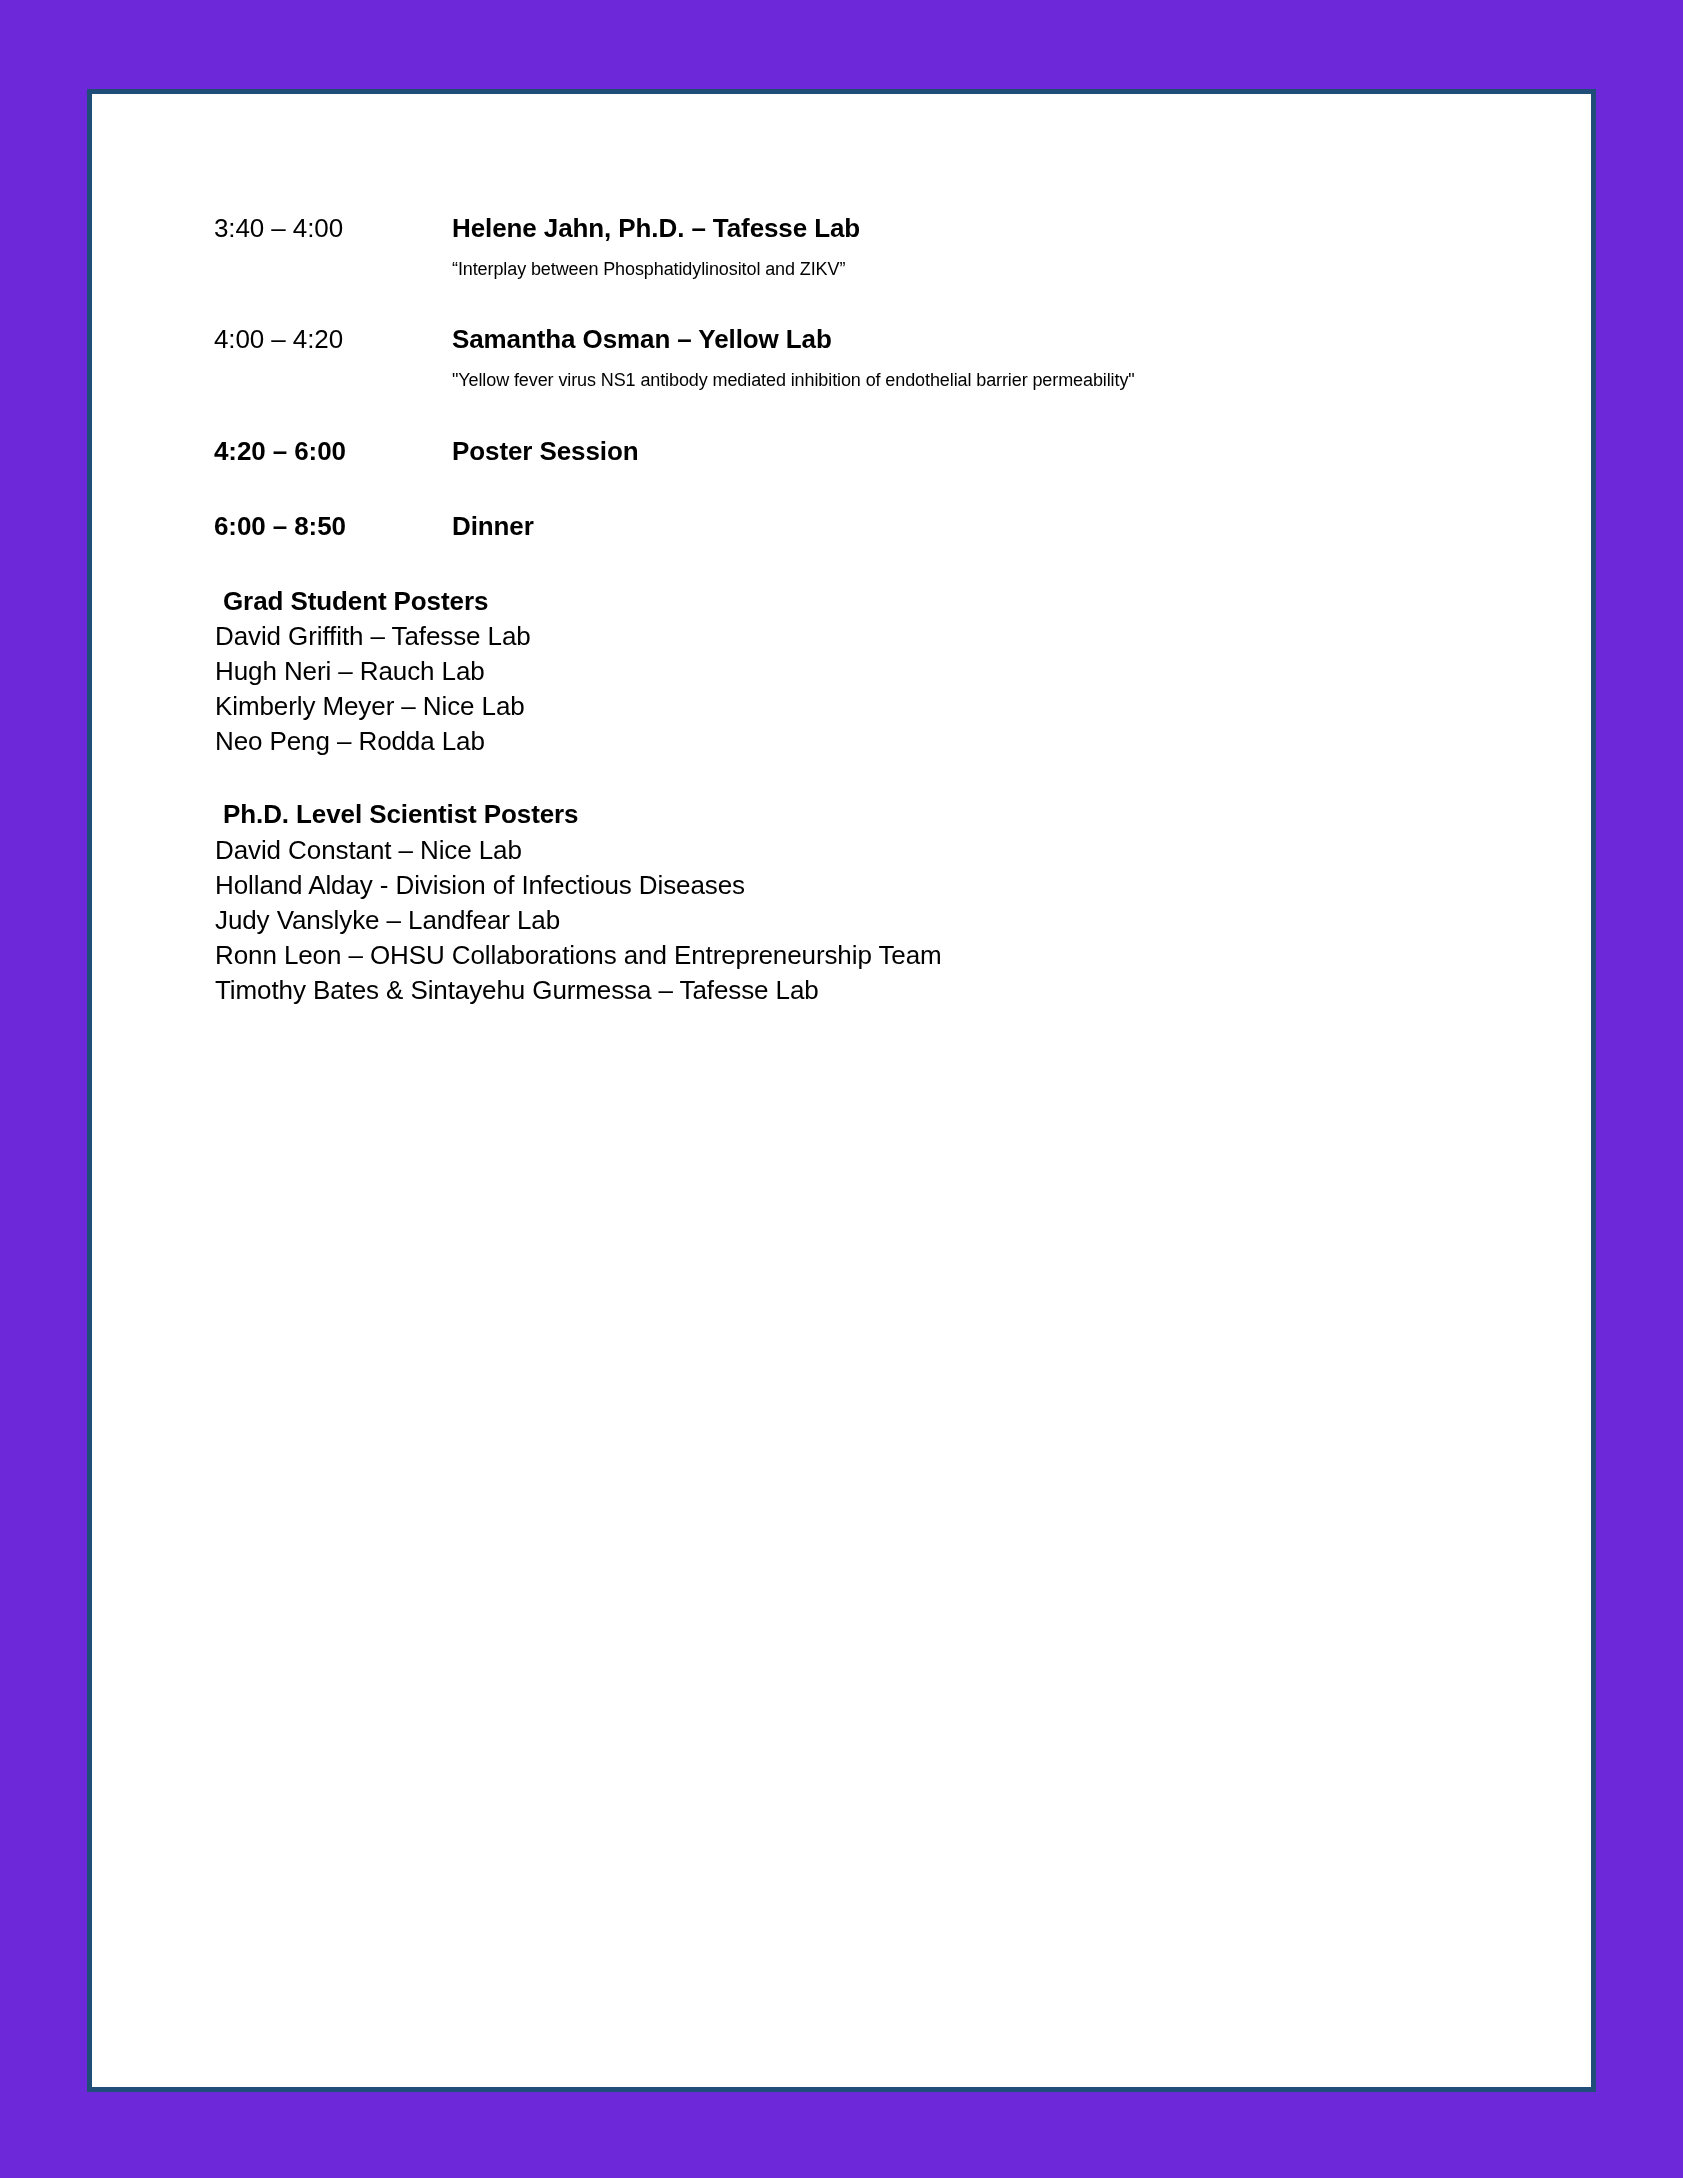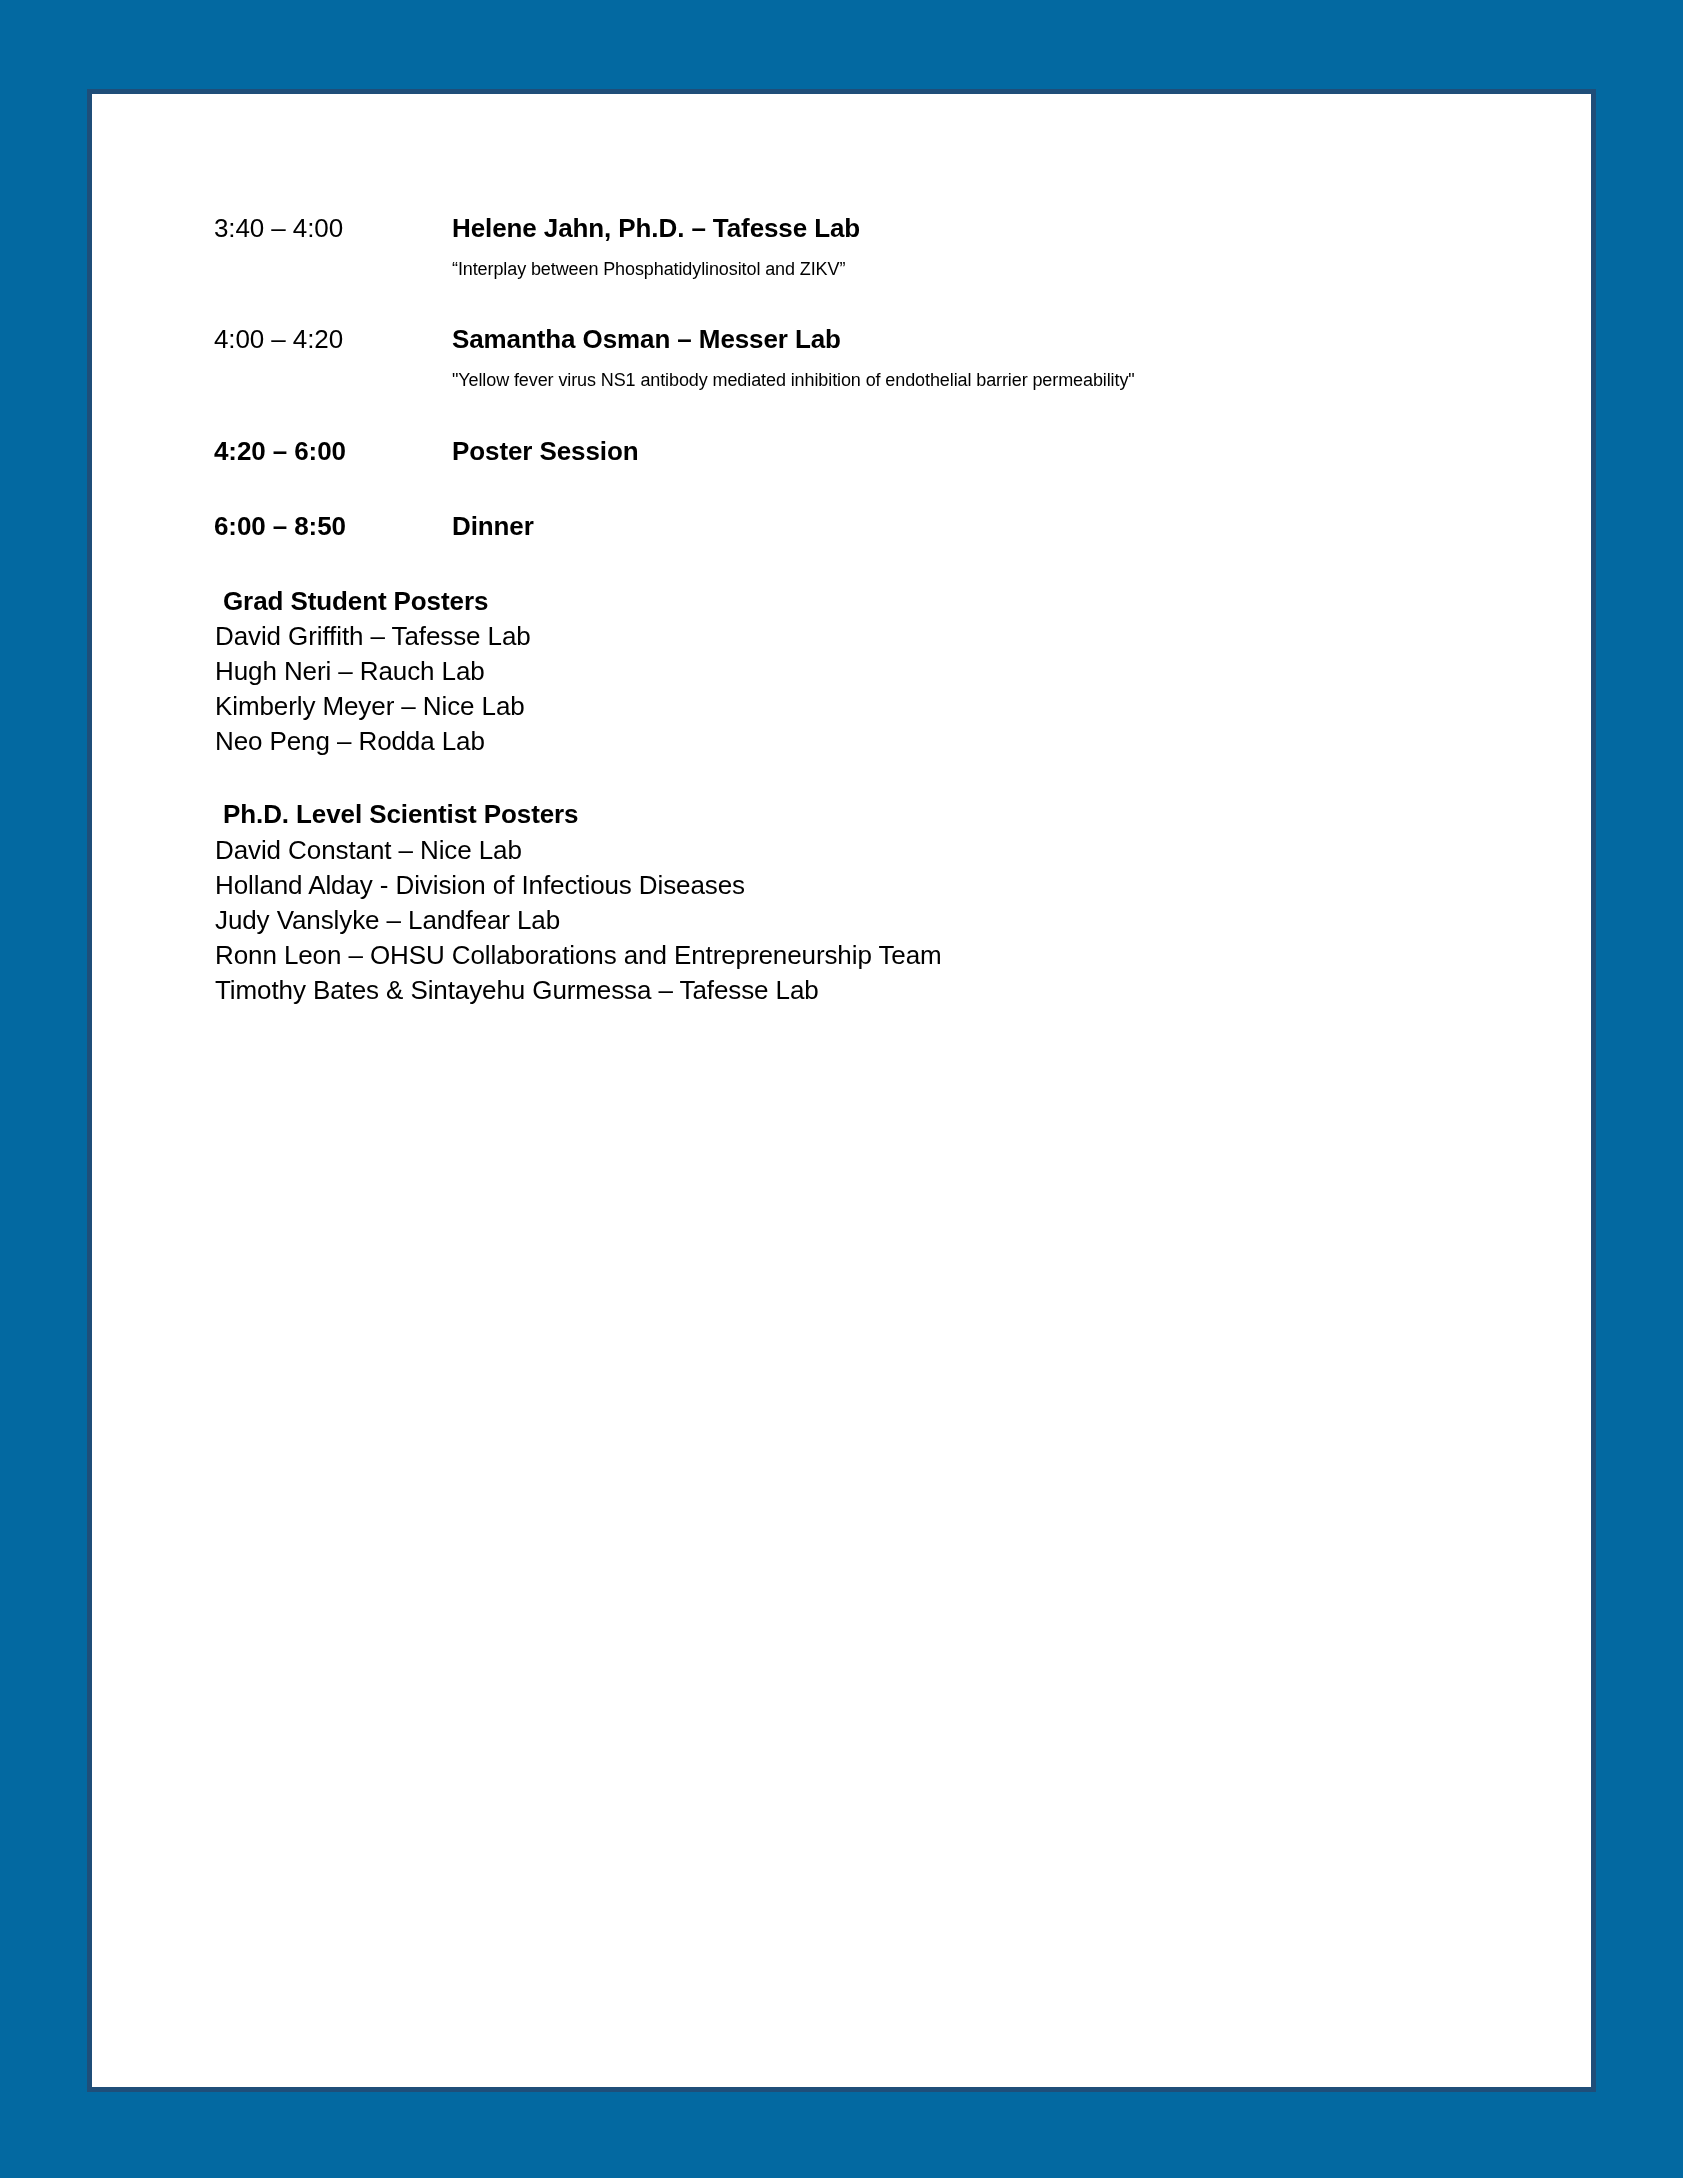--- a/index.html
+++ b/index.html
@@ -15,21 +15,21 @@
     -webkit-font-smoothing: antialiased;
   }
 
   
   #page {
     position: absolute;
     left: 0;
     top: 0;
     width: 1683px;
     height: 2178px;
-    background: #0369a1;
+    background: #6d28d9;
     overflow: hidden;
   }
 
   #doc-border {
     position: absolute;
     left: 87px;
     top: 89px;
     width: 1509px;
     height: 2003px;
     border: 5px solid #1F4E79;
@@ -116,21 +116,21 @@
         <div class="agenda-line">
           <div class="time-cell">3:40 – 4:00</div>
           <div class="detail-cell bold">Helene Jahn, Ph.D. – Tafesse Lab</div>
         </div>
         <div class="subtitle-line">“Interplay between Phosphatidylinositol and ZIKV”</div>
       </div>
 
       <div class="agenda-row talk">
         <div class="agenda-line">
           <div class="time-cell">4:00 – 4:20</div>
-          <div class="detail-cell bold">Samantha Osman – Messer Lab</div>
+          <div class="detail-cell bold">Samantha Osman – Yellow Lab</div>
         </div>
         <div class="subtitle-line">"Yellow fever virus NS1 antibody mediated inhibition of endothelial barrier permeability"</div>
       </div>
 
       <div class="agenda-row simple">
         <div class="agenda-line">
           <div class="time-cell">4:20 – 6:00</div>
           <div class="detail-cell">Poster Session</div>
         </div>
       </div>

